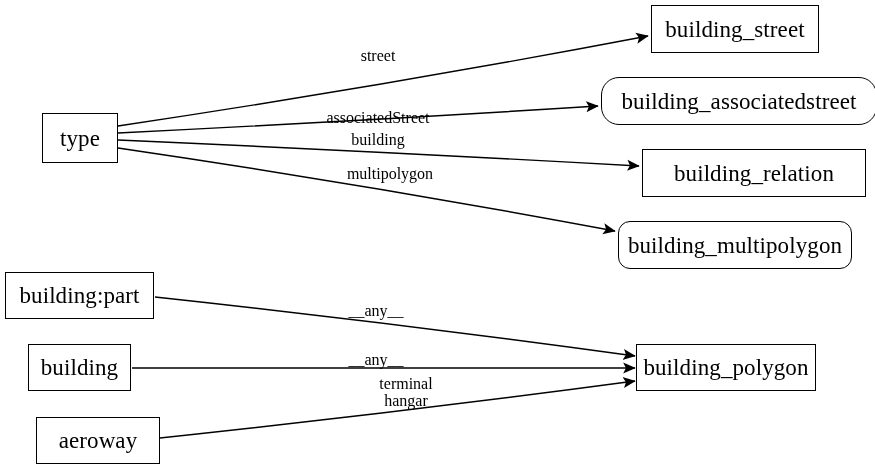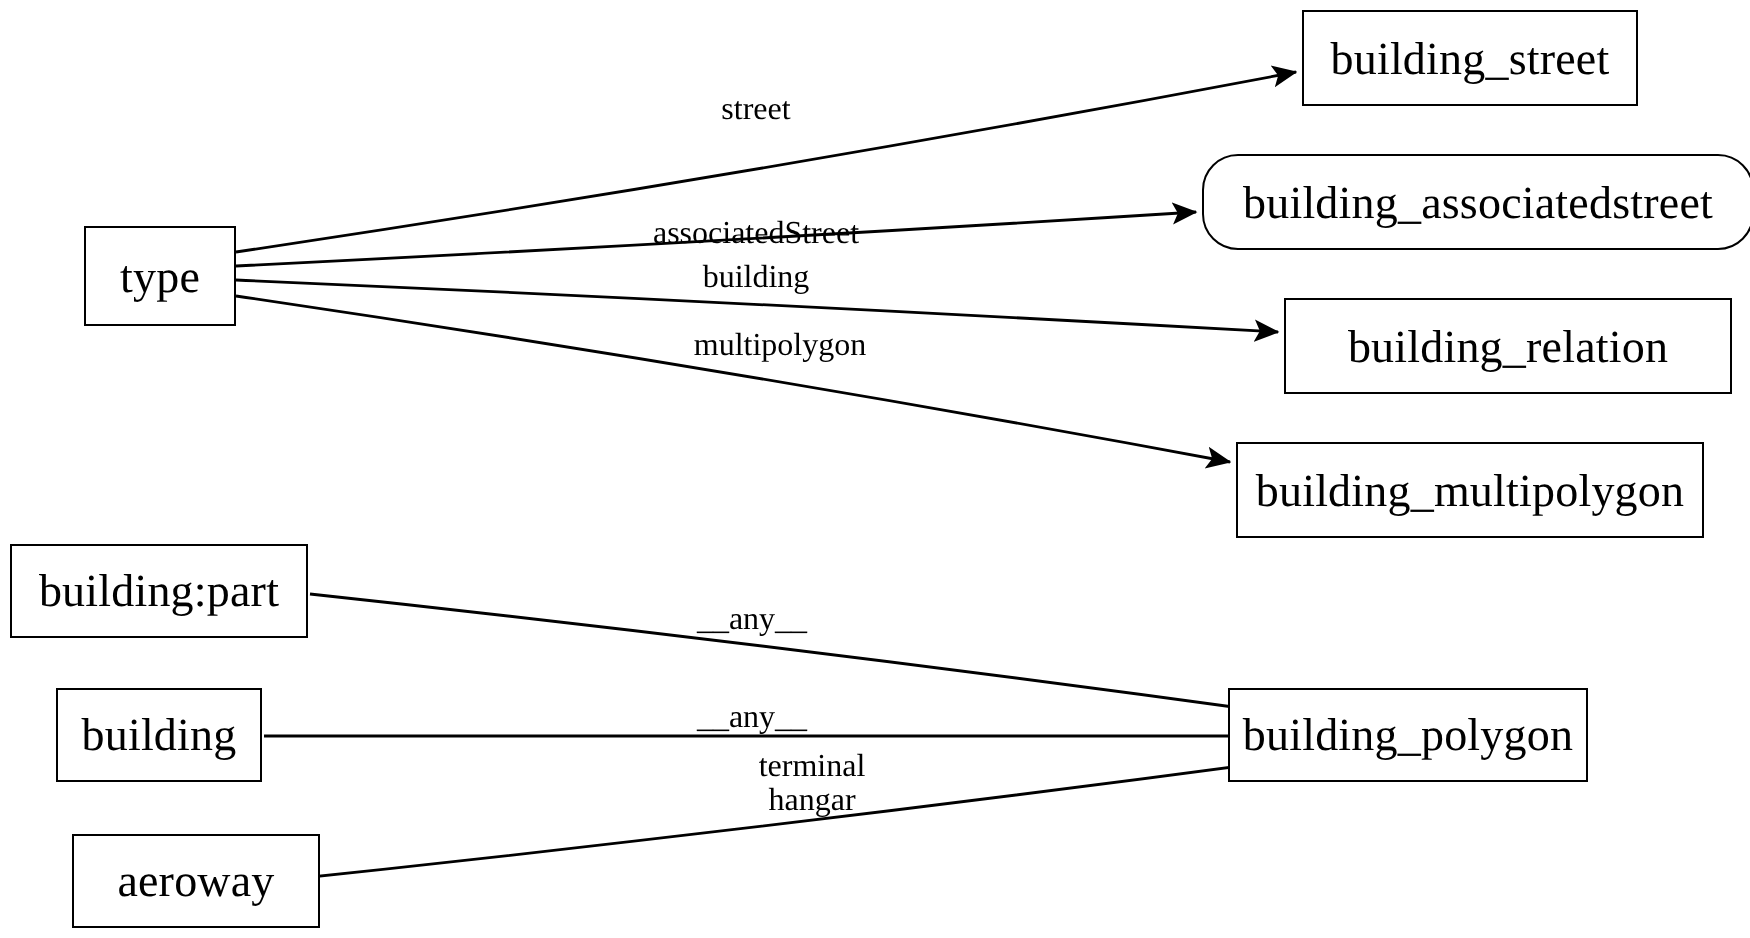--- a/index.html
+++ b/index.html
@@ -75,33 +75,33 @@
       </div>
       <div class="node" style="left: 651px; top: 5px; width: 168px; height: 48px;">
         <span class="node-label">building_street</span>
       </div>
       <div class="node" style="left: 601px; top: 77px; width: 276px; height: 48px; border-radius: 18px;">
         <span class="node-label">building_associatedstreet</span>
       </div>
       <div class="node" style="left: 642px; top: 149px; width: 224px; height: 48px;">
         <span class="node-label">building_relation</span>
       </div>
-      <div class="node" style="left: 618px; top: 221px; width: 234px; height: 48px;">
+      <div class="node" style="left: 618px; top: 221px; width: 234px; height: 48px; border-radius: 12px;">
         <span class="node-label">building_multipolygon</span>
       </div>
       <div class="node" style="left: 5px; top: 272px; width: 149px; height: 47px;">
         <span class="node-label">building:part</span>
       </div>
       <div class="node" style="left: 28px; top: 344px; width: 103px; height: 47px;">
         <span class="node-label">building</span>
       </div>
       <div class="node" style="left: 36px; top: 417px; width: 124px; height: 47px;">
         <span class="node-label">aeroway</span>
       </div>
-      <div class="node" style="left: 614px; top: 344px; width: 180px; height: 47px;">
+      <div class="node" style="left: 636px; top: 344px; width: 180px; height: 47px;">
         <span class="node-label">building_polygon</span>
       </div>
     </div>
   <div id="label-layer">
       <div class="edge-label" style="left: 378px; top: 56px;">street</div>
       <div class="edge-label" style="left: 378px; top: 118px; font-family: Liberation Serif, serif;">associatedStreet</div>
       <div class="edge-label" style="left: 378px; top: 140px;">building</div>
       <div class="edge-label" style="left: 390px; top: 174px;">multipolygon</div>
       <div class="edge-label" style="left: 376px; top: 311px;">__any__</div>
       <div class="edge-label" style="left: 376px; top: 360px;">__any__</div>

